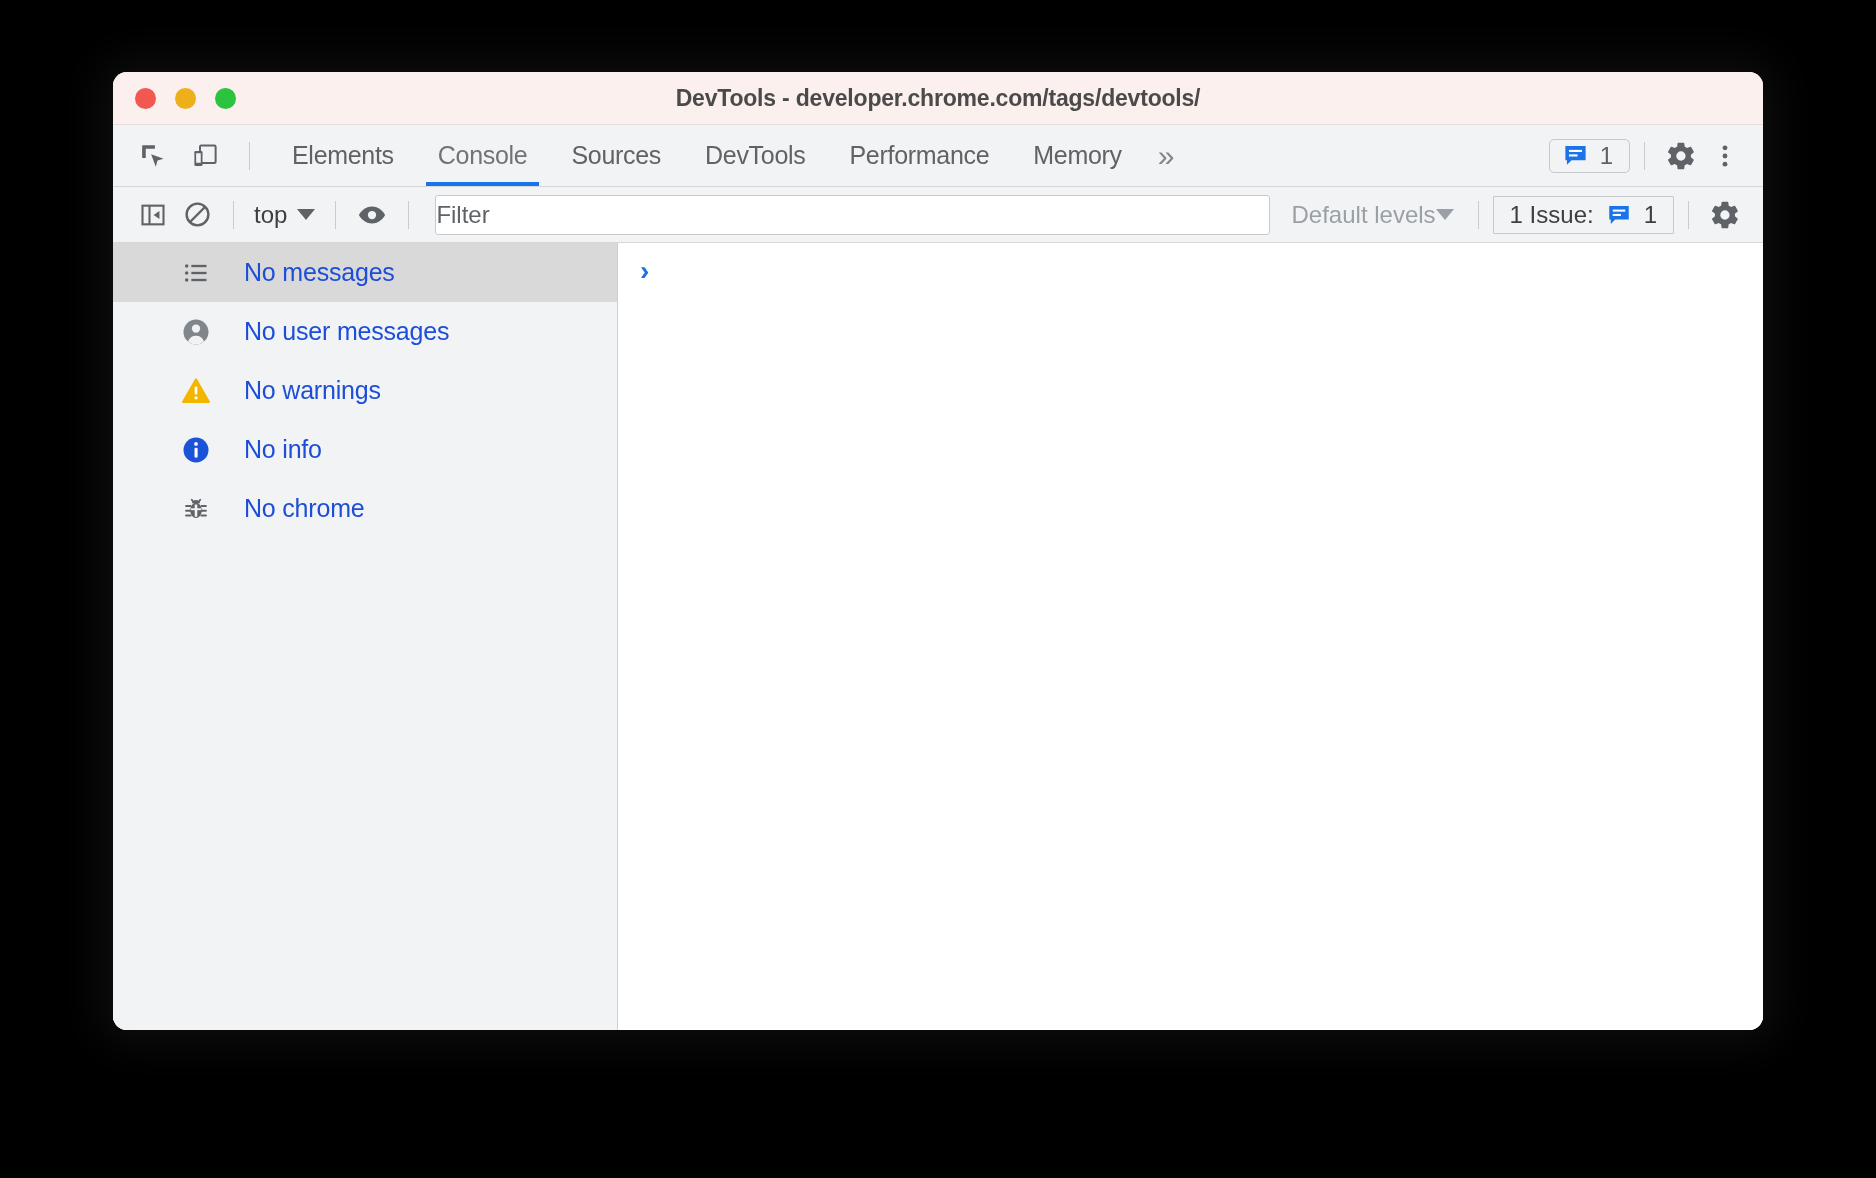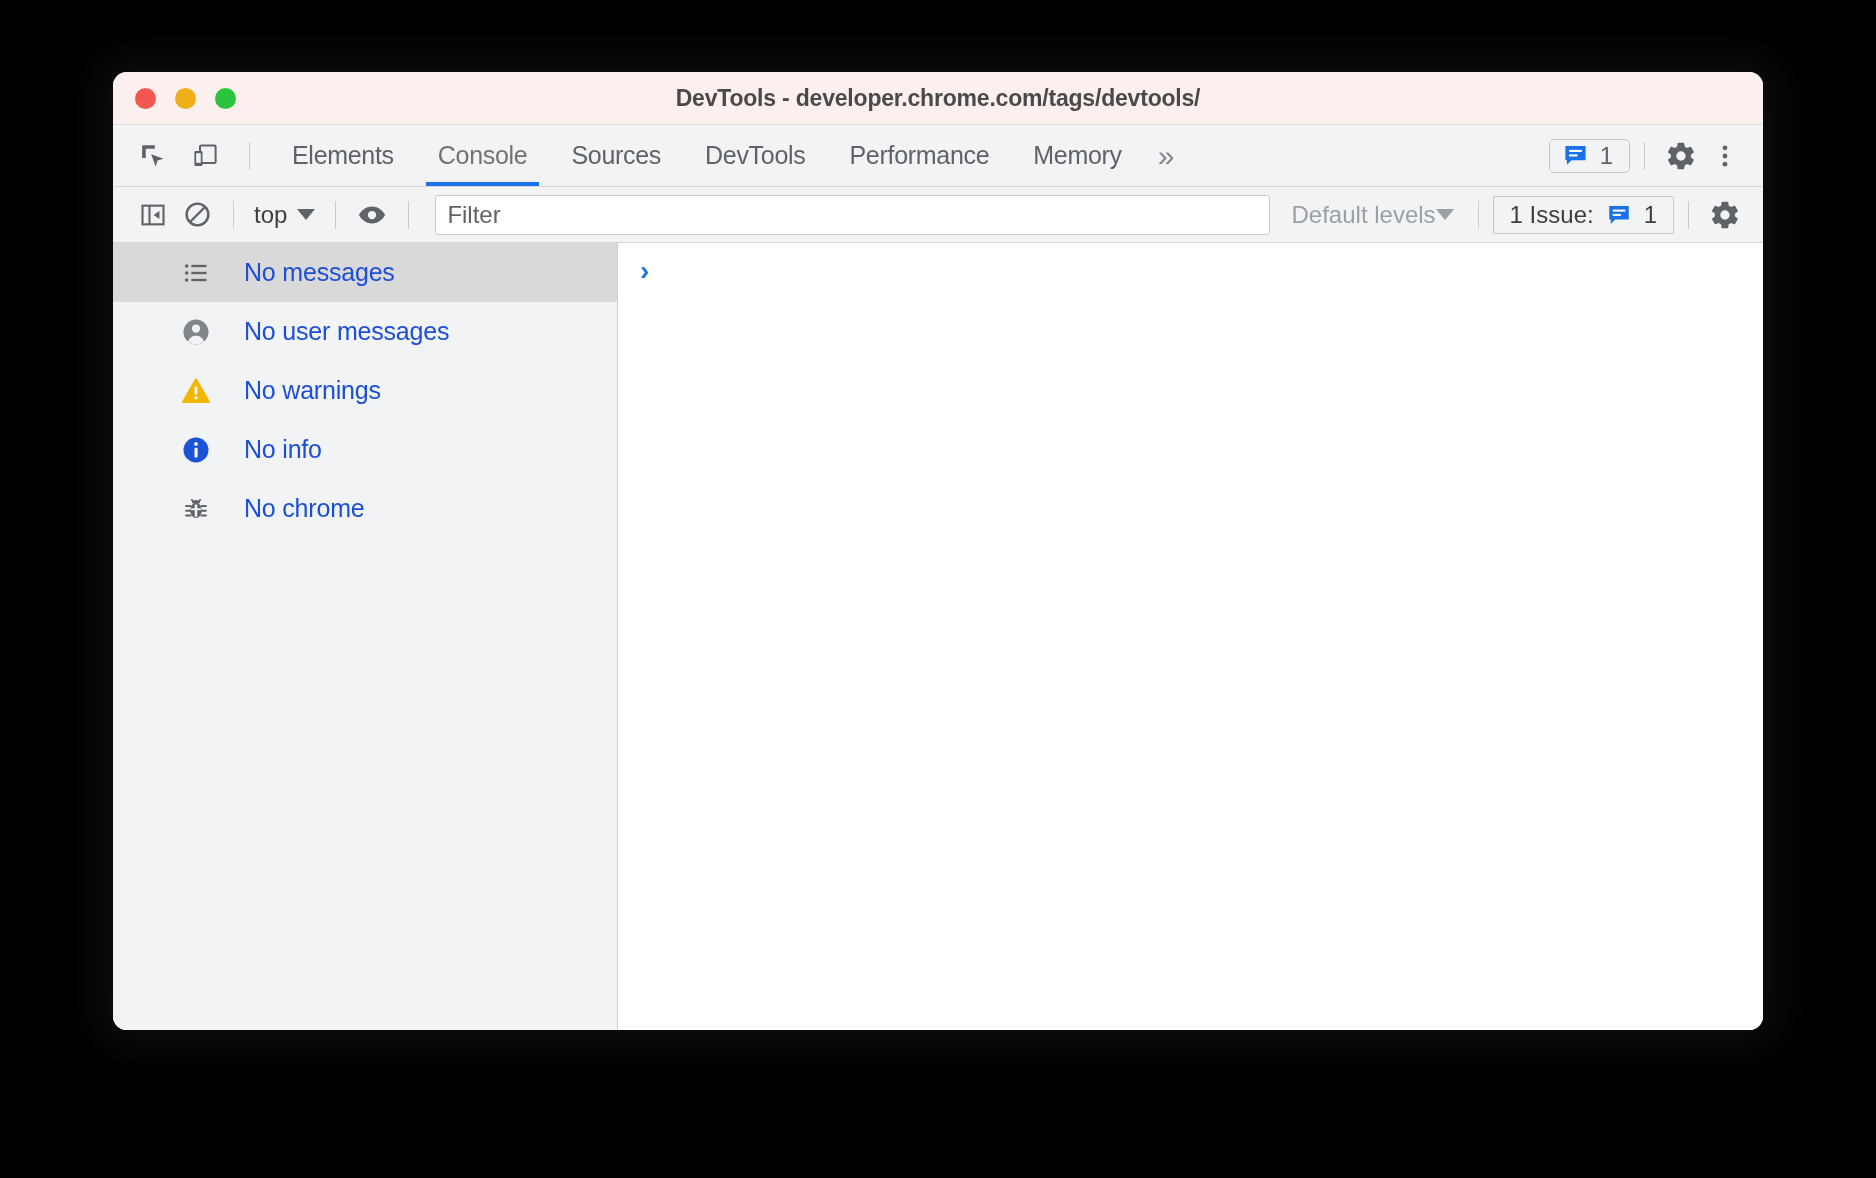--- a/index.html
+++ b/index.html
@@ -186,21 +186,21 @@
 
   .filter-input {
     flex: 1;
     height: 40px;
     margin: 0 12px;
     background: #FFFFFF;
     border: 1px solid #C8CBCE;
     border-radius: 3px;
     display: flex;
     align-items: center;
-    padding: 0 11px;
+    padding: 0 0;
     box-sizing: border-box;
     min-width: 0;
     font-size: 24px;
     color: #5F6368;
   }
   .levels {
     display: flex;
     align-items: center;
     font-size: 24px;
     color: #9AA0A6;

